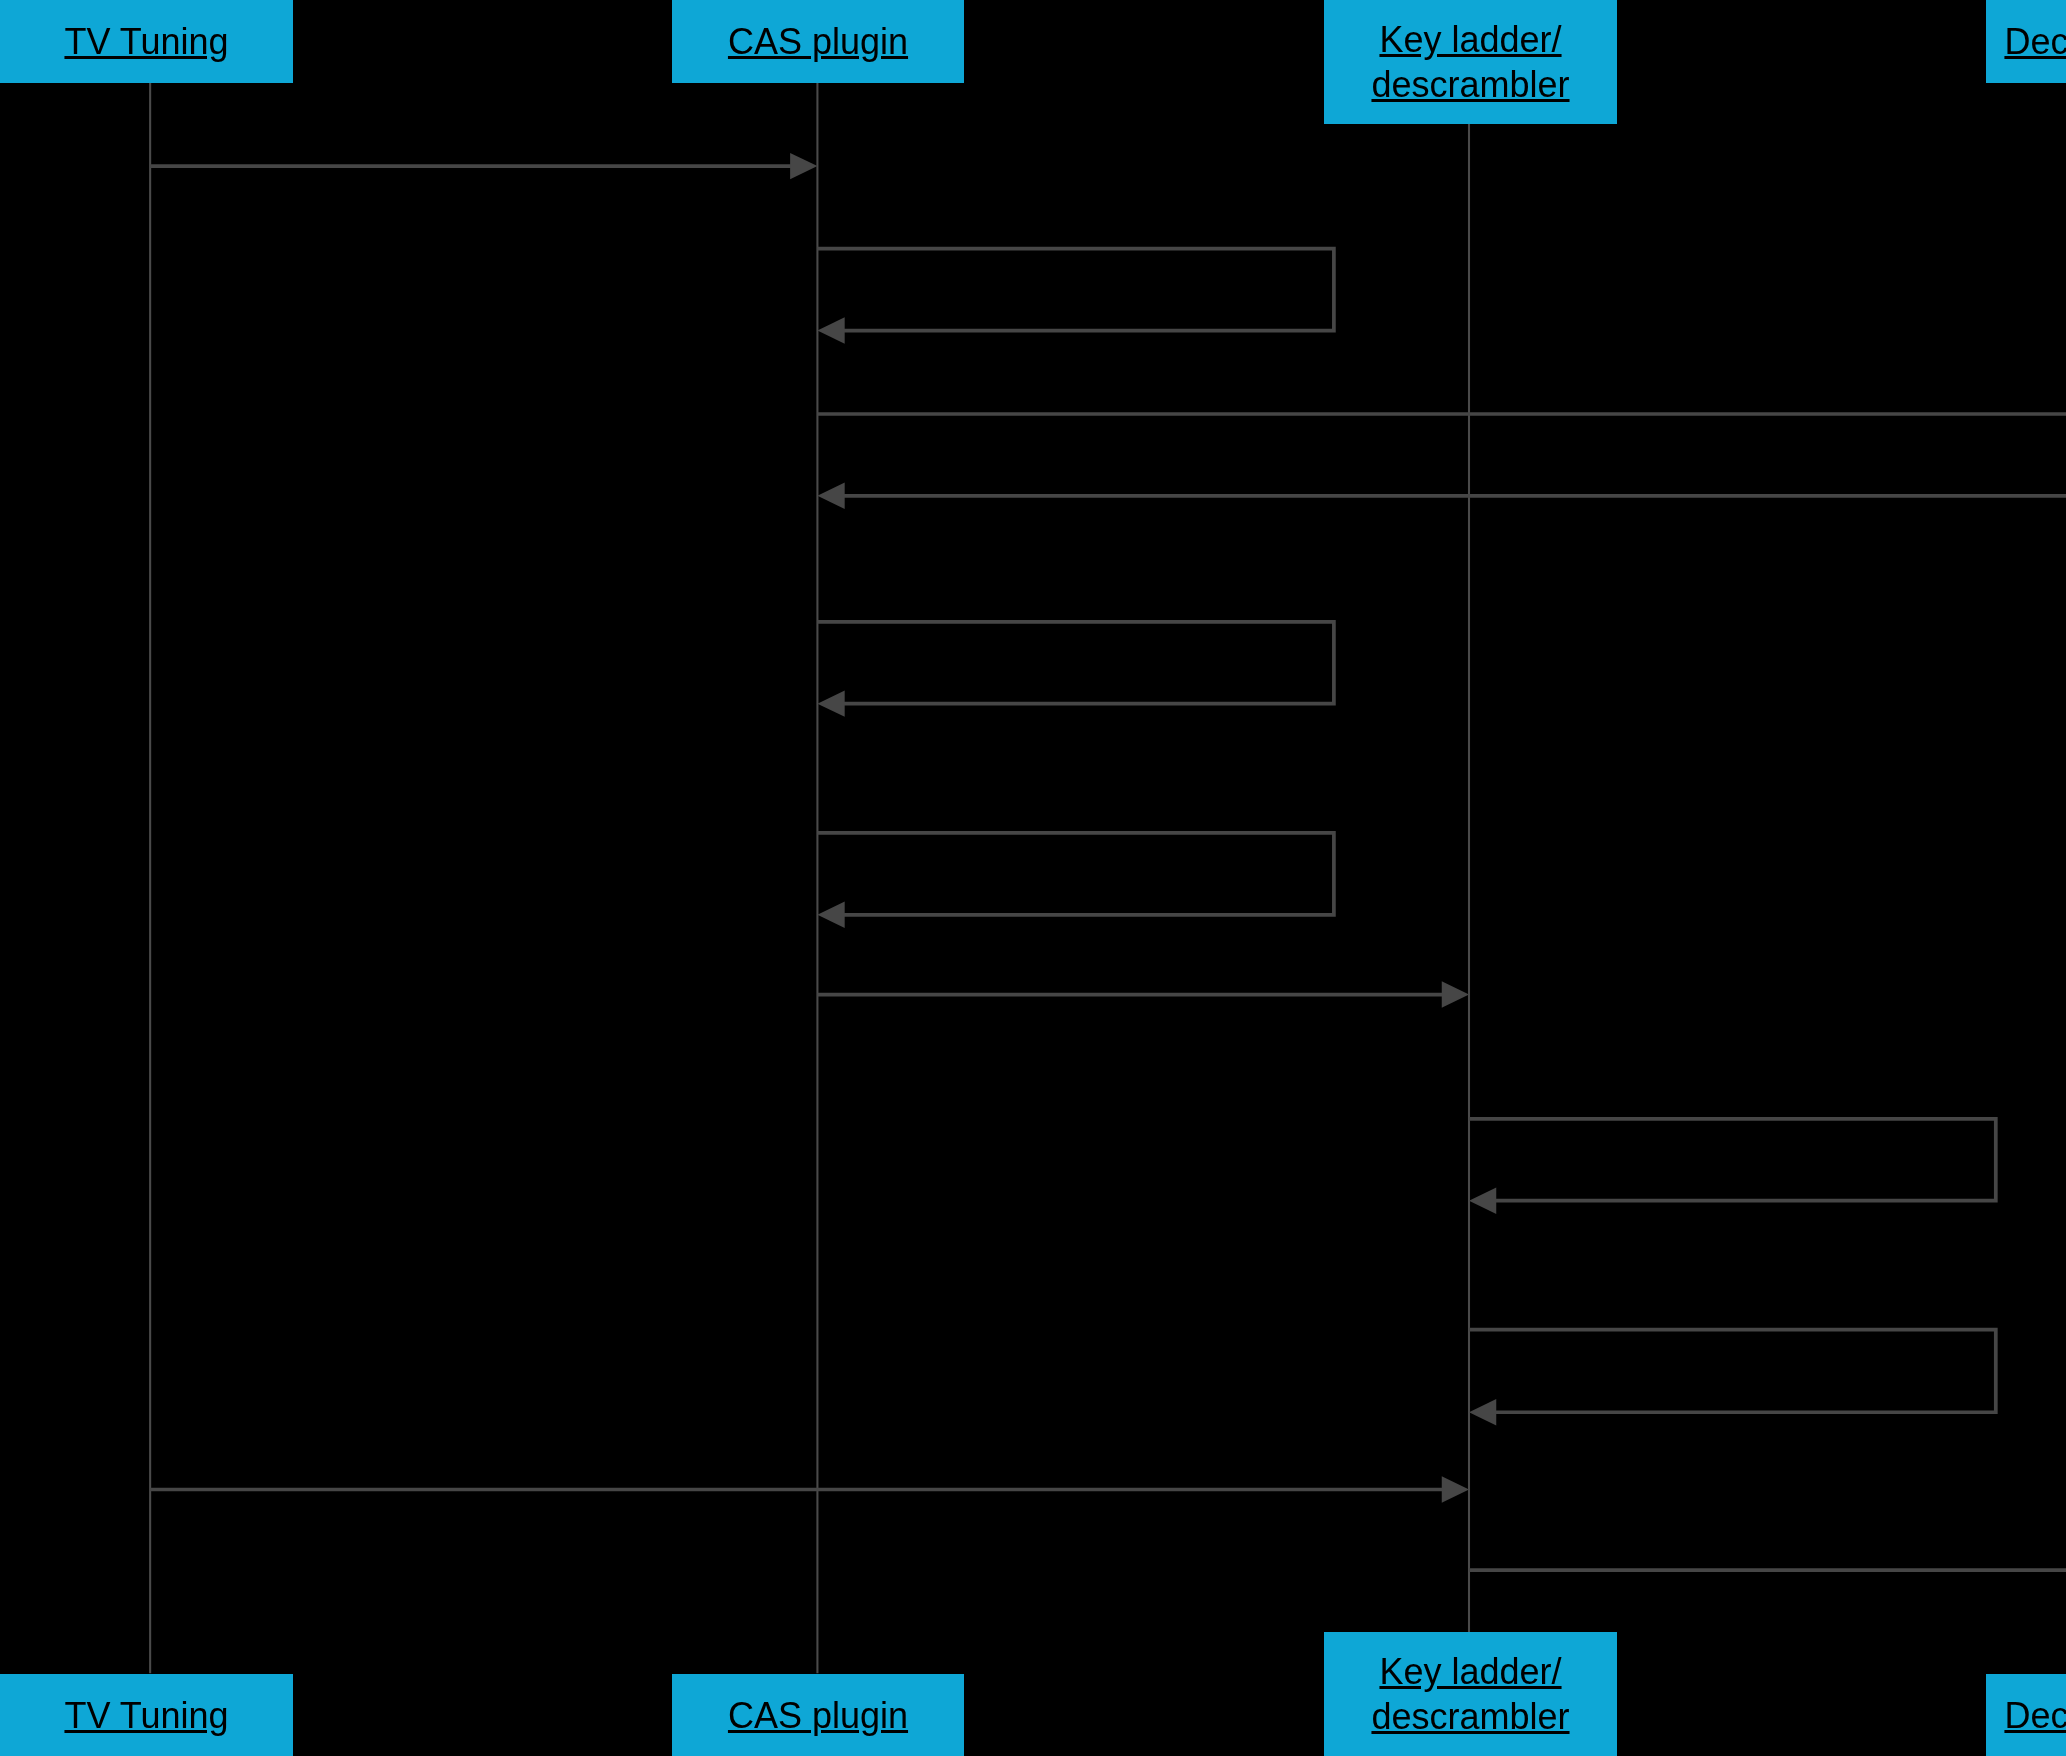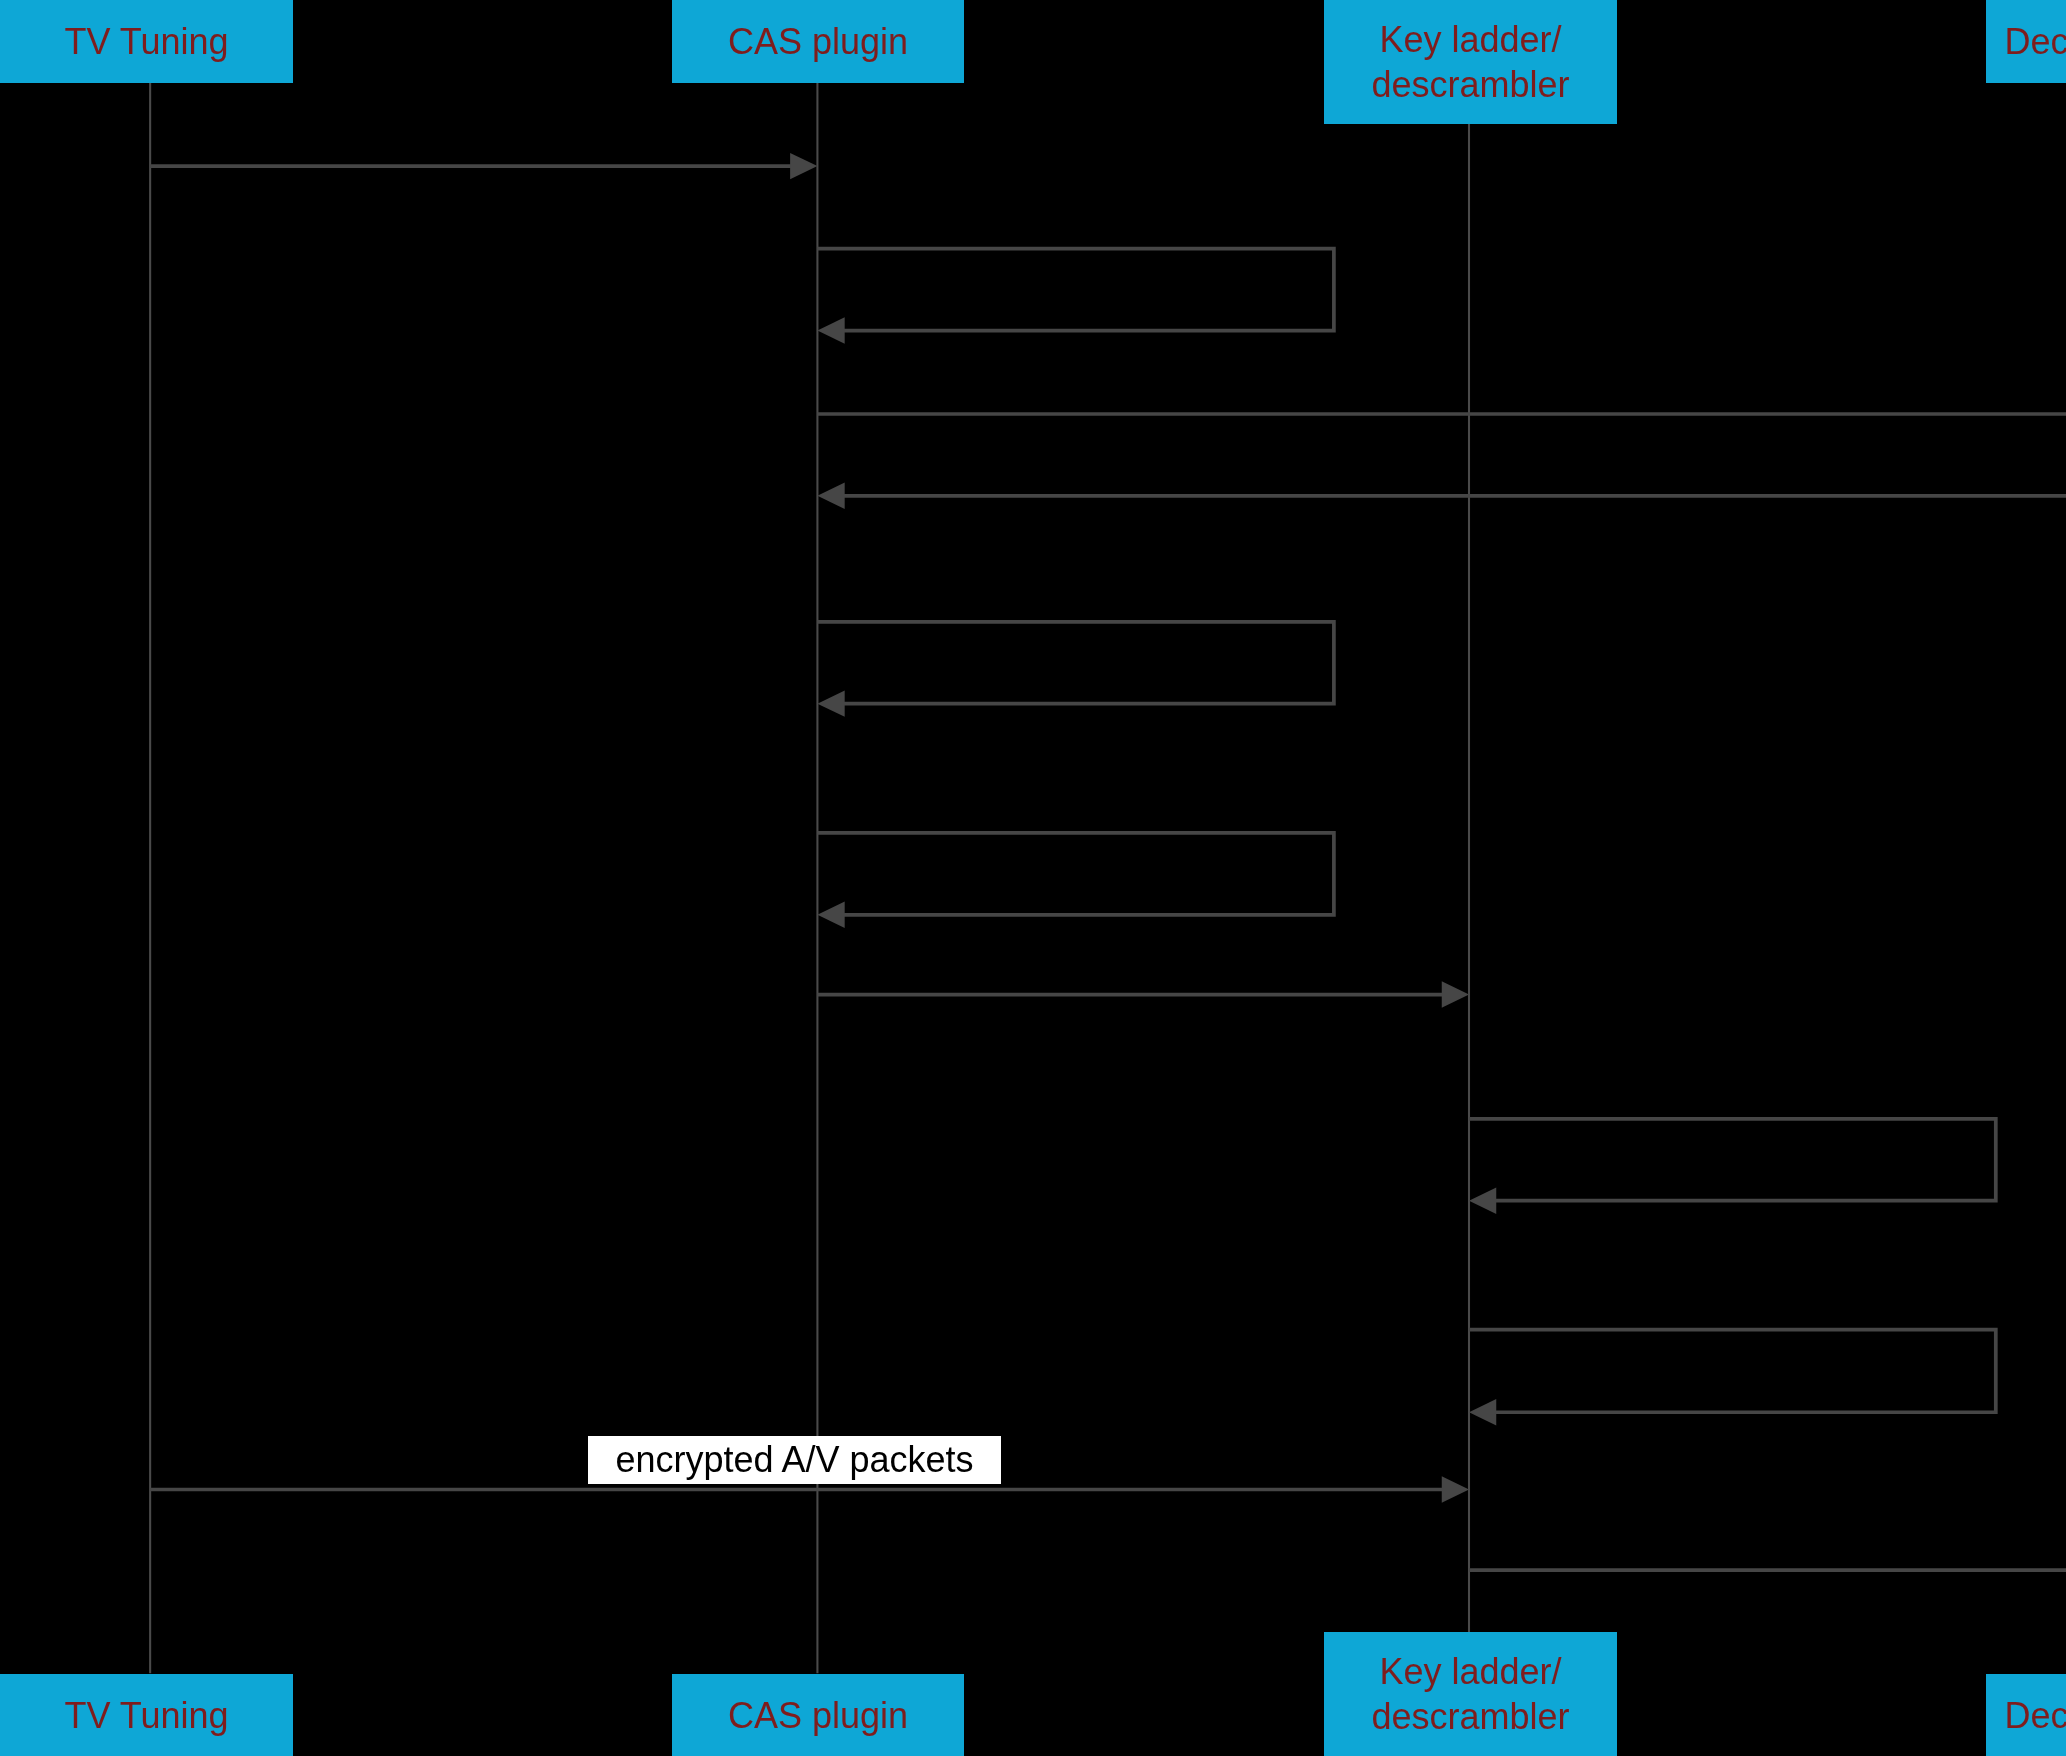--- a/index.html
+++ b/index.html
@@ -19,29 +19,30 @@
   }
   svg.canvas {
     position: absolute;
     left: 0; top: 0;
     width: 2662px;
     height: 1756px;
   }
   .actor-box {
     position: absolute;
     background: #0ea7d6;
-    color: #7f1d1d;
+    color: #000000;
     display: flex;
     flex-direction: column;
     align-items: center;
     justify-content: center;
     text-align: center;
     font-size: 36px;
     line-height: 45px;
     white-space: nowrap;
+    text-decoration: underline;
   }
   .msg-label {
     position: absolute;
     background: #ffffff;
     color: #000000;
     font-size: 36px;
     display: flex;
     align-items: center;
     justify-content: center;
     white-space: nowrap;
@@ -126,21 +127,20 @@
   </div>
   <div class="actor-box" style="left:1324px; top:0; width:293px; height:124px;">
     <span>Key ladder/</span>
       <span>descrambler</span>
   </div>
   <div class="actor-box" style="left:1986px; top:0; width:293px; height:83px;">
     <span>Decode, display</span>
       <span></span>
   </div>
 
-  <div class="msg-label" style="left:588px; top:1436px; width:413px; height:48px;">encrypted A/V packets</div>
 
   <div class="actor-box" style="left:0; top:1674px; width:293px; height:83px;">
     <span>TV Tuning</span>
       <span></span>
   </div>
   <div class="actor-box" style="left:672px; top:1674px; width:292px; height:83px;">
     <span>CAS plugin</span>
       <span></span>
   </div>
   <div class="actor-box" style="left:1324px; top:1632px; width:293px; height:124px;">

